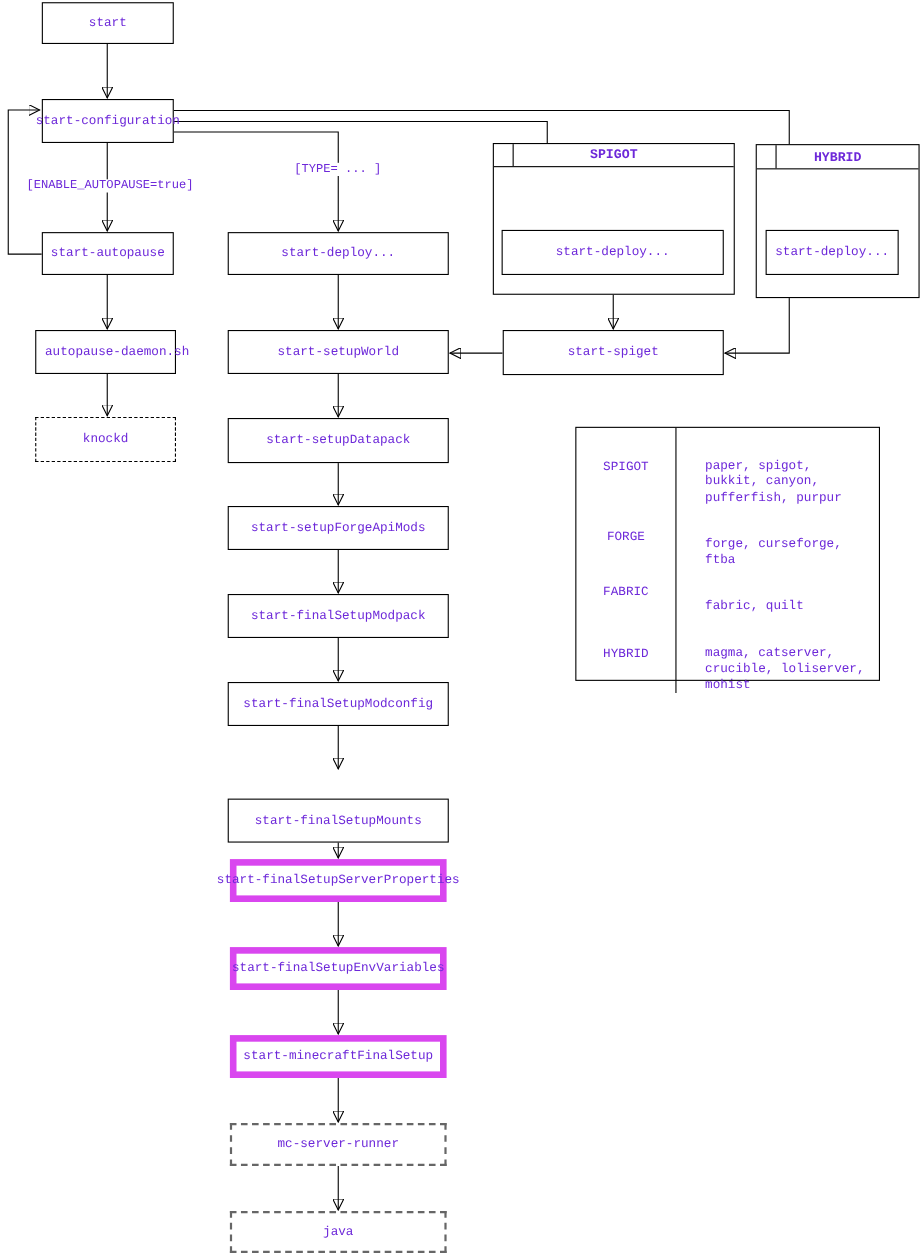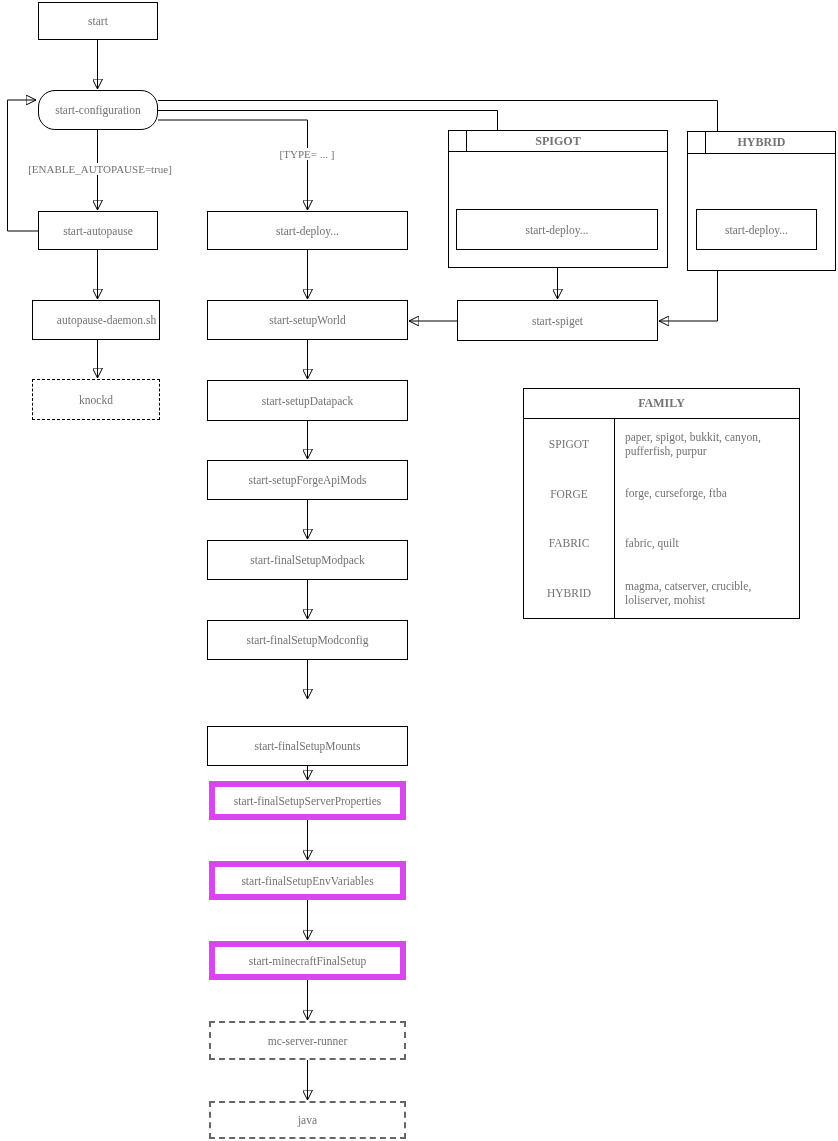--- a/index.html
+++ b/index.html
@@ -1,18 +1,18 @@
 <!DOCTYPE html>
 <html><head>
 <meta charset="utf-8">
 <style>
   html,body{margin:0;padding:0;background:#fff;}
   .canvas{
     position:relative;width:838px;height:1141px;background:#ffffff;
-    font-family:Liberation Serif, serif;color:#737373;
+    font-family:Liberation Mono, monospace;color:#6d28d9;
     overflow:hidden;
   }
   .node{
     position:absolute;box-sizing:border-box;background:#ffffff;
     border:1px solid #000;display:flex;align-items:center;justify-content:center;
     font-size:11.5px;text-align:center;white-space:nowrap;z-index:2;
   }
   .node.gray{border:6px solid #d946ef;}
   .node.dashed-black{border:1px dashed #000;}
   .node.dashed-gray{border:2px dashed #666;}
@@ -39,21 +39,21 @@
     display:flex;flex-direction:column;z-index:2;
   }
   .family-header{
     box-sizing:border-box;height:30px;border-bottom:1px solid #000;
     display:flex;align-items:center;justify-content:center;font-weight:bold;font-size:12px;
   }
   .family-body{position:relative;flex:1;display:flex;flex-direction:column;}
   .family-divider{position:absolute;left:90px;top:0;bottom:0;width:0;border-left:1px solid #000;}
   .family-row{flex:1;display:flex;align-items:center;font-size:11.5px;}
   .family-key{width:90px;text-align:center;flex:none;}
-  .family-values{flex:1;padding:0 10px 0 11px;white-space:normal;line-height:1.25;}
+  .family-values{flex:1;padding:0 10px 0 27px;white-space:normal;line-height:1.25;margin-top:28px;}
 </style>
 </head>
 <body>
 
 <div class="canvas">
 
   <svg class="edges" width="838" height="1141" aria-hidden="true">
     <defs>
       <marker id="arr" markerWidth="11" markerHeight="10" refX="10" refY="5" orient="auto" markerUnits="userSpaceOnUse">
         <path d="M0,0 L10,5 L0,10 Z" fill="#000" stroke="none"></path>
@@ -77,21 +77,21 @@
     <path d="M307.5 820 L307.5 860" marker-end="url(#arr)"></path>
     <path d="M307.5 900 L307.5 940" marker-end="url(#arr)"></path>
     <path d="M307.5 980 L307.5 1020" marker-end="url(#arr)"></path>
     <path d="M307.5 1060 L307.5 1100" marker-end="url(#arr)"></path>
     <path d="M557.5 250 L557.5 299" marker-end="url(#arr)"></path>
     <path d="M717.5 250 L717.5 321 L659 321" marker-end="url(#arr)"></path>
     <path d="M457 321 L409 321" marker-end="url(#arr)"></path>
   </svg>
 
   <div class="node" style="left:38px;top:2px;width:120px;height:38px;">start</div>
-  <div class="node" style="left:38px;top:90px;width:120px;height:40px;border-radius:17px;">start-configuration</div>
+  <div class="node" style="left:38px;top:90px;width:120px;height:40px;">start-configuration</div>
   <div class="edge-label" style="left:100px;top:169px;">[ENABLE_AUTOPAUSE=true]</div>
   <div class="node" style="left:38px;top:211px;width:120px;height:39px;">start-autopause</div>
   <div class="node" style="left:32px;top:300px;width:128px;height:40px;padding-left:21px;">autopause-daemon.sh</div>
   <div class="node dashed-black" style="left:32px;top:379px;width:128px;height:41px;">knockd</div>
 
   <div class="edge-label" style="left:307px;top:154px;">[TYPE= ... ]</div>
   <div class="node" style="left:207px;top:211px;width:201px;height:39px;">start-deploy...</div>
   <div class="node" style="left:207px;top:300px;width:201px;height:40px;">start-setupWorld</div>
   <div class="node" style="left:207px;top:380px;width:201px;height:41px;">start-setupDatapack</div>
   <div class="node" style="left:207px;top:460px;width:201px;height:40px;">start-setupForgeApiMods</div>
@@ -116,21 +116,20 @@
     <div class="container-header" style="height:22px;">
       <div class="header-notch"></div>
       <span>HYBRID</span>
     </div>
   </div>
   <div class="node" style="left:696px;top:209px;width:121px;height:41px;">start-deploy...</div>
 
   <div class="node" style="left:457px;top:300px;width:201px;height:41px;">start-spiget</div>
 
   <div class="family-table" style="left:523px;top:388px;width:277px;height:231px;">
-    <div class="family-header">FAMILY</div>
     <div class="family-body">
       <div class="family-divider"></div>
       <div class="family-row">
         <div class="family-key">SPIGOT</div>
         <div class="family-values">paper, spigot, bukkit, canyon, pufferfish, purpur</div>
       </div>
       <div class="family-row">
         <div class="family-key">FORGE</div>
         <div class="family-values">forge, curseforge, ftba</div>
       </div>

